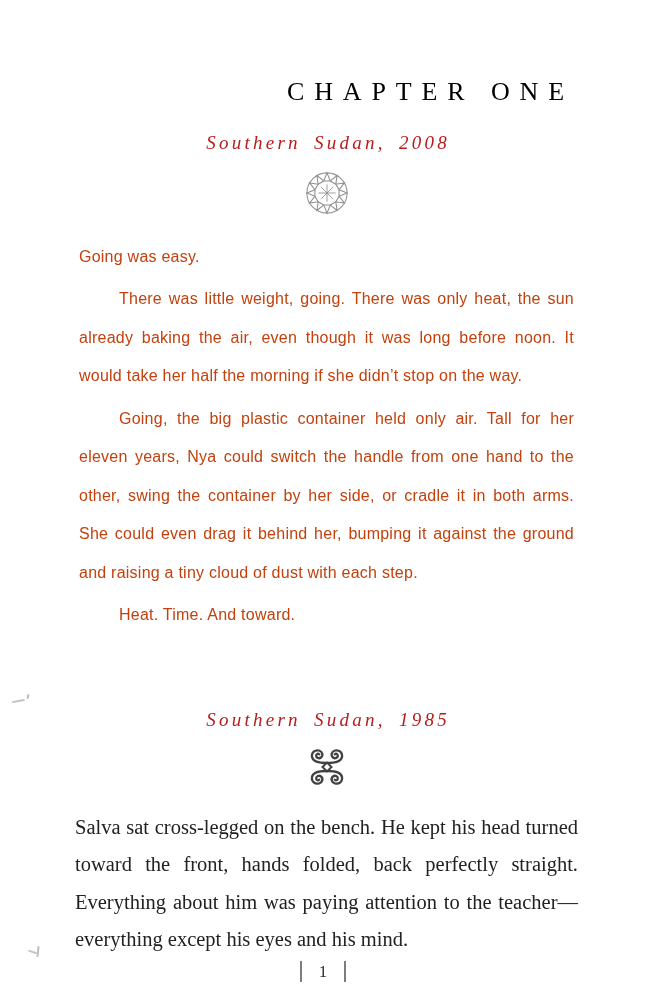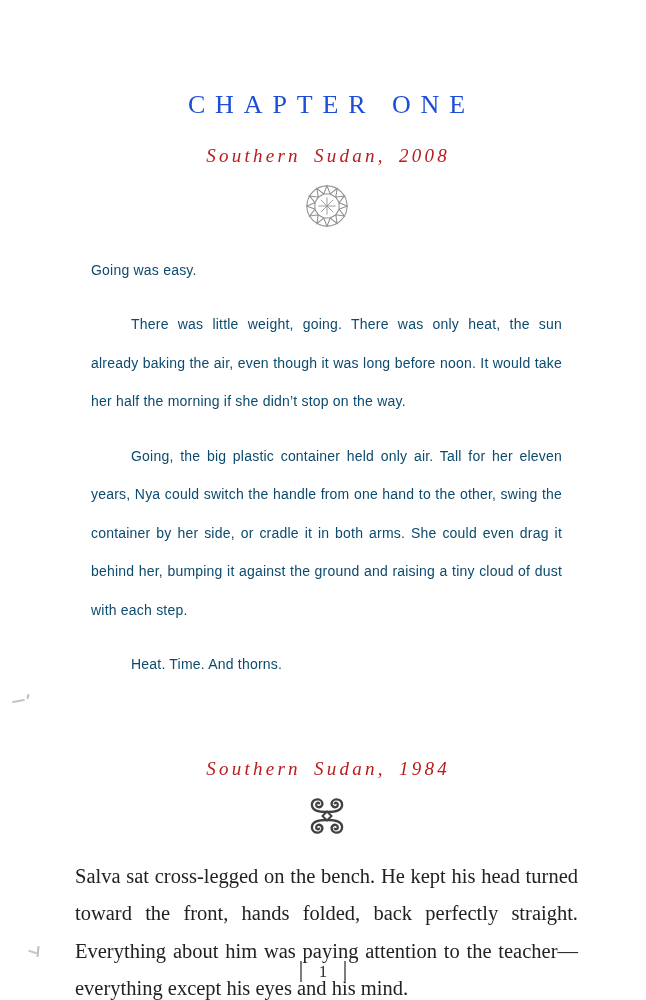--- a/index.html
+++ b/index.html
@@ -13,29 +13,29 @@
     height: 1000px;
     background: #ffffff;
     overflow: hidden;
     font-family: "Liberation Serif", serif;
     color: #1f1f1f;
   }
   .content {
     padding: 0 68px 0 75px;
   }
   .chapter-title {
-    margin: 17px;
+    margin: 4px;
     padding-top: 74px;
-    text-align: center;
+    text-align: right;
     font-family: "Liberation Serif", serif;
     font-size: 26px;
     font-weight: 400;
     letter-spacing: 0.38em;
     text-indent: 0.38em;
-    color: #1d4ed8;
+    color: #000000;
     line-height: 1.1;
   }
   .section-heading {
     margin: 0;
     text-align: center;
     font-family: "Liberation Serif", serif;
     font-style: italic;
     font-size: 19px;
     font-weight: 500;
     letter-spacing: 0.17em;
@@ -46,27 +46,27 @@
   .heading-2008 { margin-top: 25px; }
   .heading-1985 { margin-top: 74px; }
   .ornament {
     text-align: center;
     line-height: 0;
   }
   .ornament-gem    { margin-top: 16px; }
   .ornament-spiral { margin-top: 15px; }
   .nya-text {
     font-family: "Liberation Sans", sans-serif;
-    font-size: 14px;
+    font-size: 16px;
     font-weight: 300;
     letter-spacing: 0.015em;
-    color: #0c4a6e;
+    color: #c2410c;
     line-height: 38.5px;
     text-align: justify;
-    margin: 16px;
+    margin: 4px;
   }
   .nya-first { margin-top: 22px; }
   .indent { text-indent: 40px; }
   .salva-text {
     font-family: "Liberation Serif", serif;
     font-size: 20.5px;
     color: #222222;
     line-height: 37.5px;
     text-align: justify;
     margin: 0;
@@ -125,23 +125,23 @@
           <g stroke-width="0.9">
             <path d="M24 24 L33 24 M24 24 L30.4 30.4 M24 24 L24 33 M24 24 L17.6 30.4 M24 24 L15 24 M24 24 L17.6 17.6 M24 24 L24 15 M24 24 L30.4 17.6"></path>
           </g>
         </svg>
       </span>
     </div>
 
     <p class="nya-text nya-first">Going was easy.</p>
     <p class="nya-text indent">There was little weight, going. There was only heat, the sun already baking the air, even though it was long before noon. It would take her half the morning if she didn’t stop on the way.</p>
     <p class="nya-text indent">Going, the big plastic container held only air. Tall for her eleven years, Nya could switch the handle from one hand to the other, swing the container by her side, or cradle it in both arms. She could even drag it behind her, bumping it against the ground and raising a tiny cloud of dust with each step.</p>
-    <p class="nya-text indent">Heat. Time. And thorns.</p>
+    <p class="nya-text indent">Heat. Time. And toward.</p>
 
-    <div class="section-heading heading-1985">Southern Sudan, 1984</div>
+    <div class="section-heading heading-1985">Southern Sudan, 1985</div>
 
     <div class="ornament ornament-spiral">
       <span>
         <svg width="44" height="42" viewBox="0 0 44 42" fill="none" stroke="#414141" stroke-width="2.3" stroke-linecap="round">
           <g id="q">
             <path d="M21 17 C15 17 8 16 7 11 C6.2 6.5 10 3.5 14 4.5 C17.5 5.4 18.5 9.5 16 11.5 C14 13.1 11 11.8 11.2 9.3 C11.35 7.6 13.3 7.2 14.2 8.4"></path>
           </g>
           <use href="#q" transform="translate(44,0) scale(-1,1)"></use>
           <use href="#q" transform="translate(0,42) scale(1,-1)"></use>
           <use href="#q" transform="translate(44,42) scale(-1,-1)"></use>

